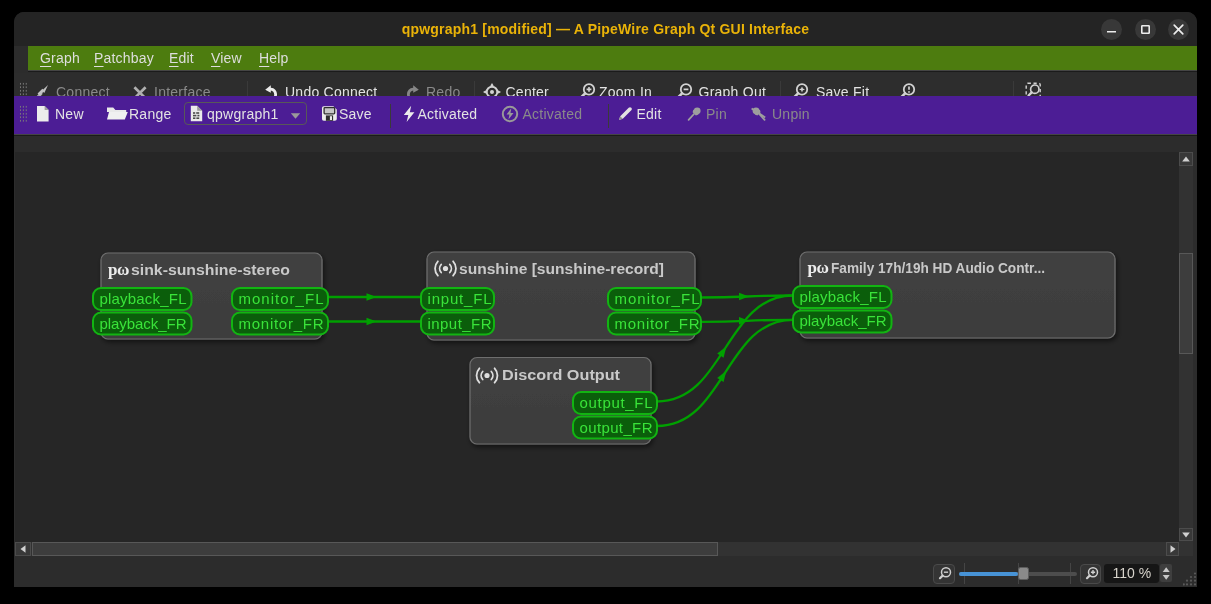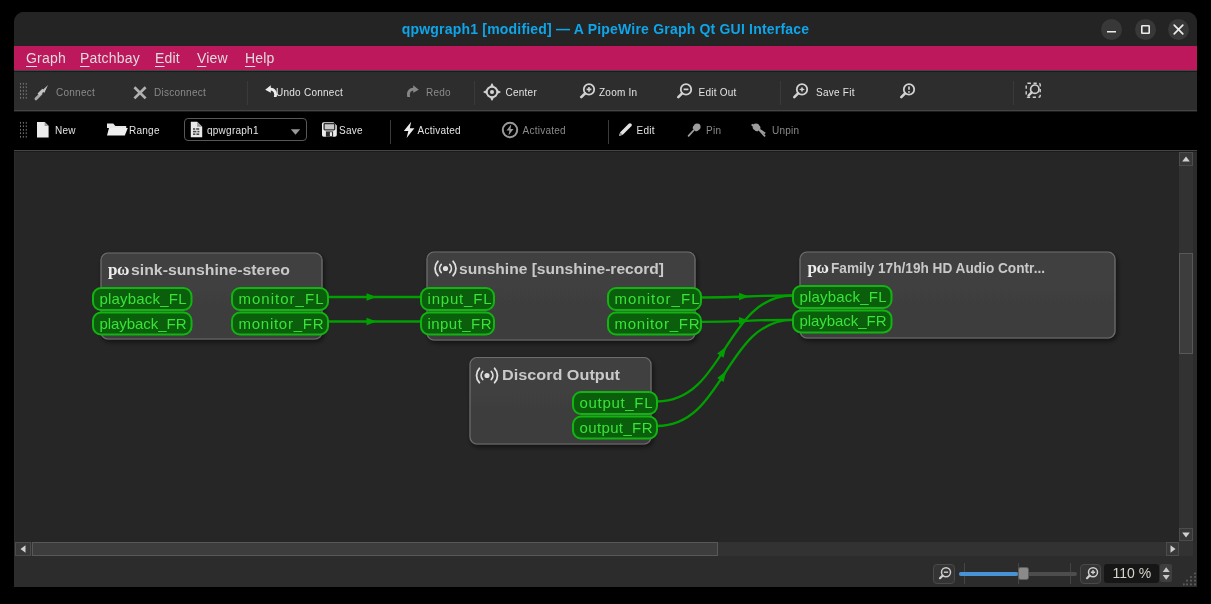--- a/index.html
+++ b/index.html
@@ -4,33 +4,33 @@
 <style>
   html,body{margin:0;padding:0;background:#000;width:1211px;height:604px;overflow:hidden}
   *{box-sizing:border-box}
   body{font-family:"Liberation Sans",sans-serif;}
   #win{position:absolute;left:14px;top:12px;width:1183px;height:575px;background:#2c2c2c;
        border-radius:10px 10px 0 0;overflow:hidden}
   .abs{position:absolute}
   
   #titlebar{position:absolute;left:0;top:0;width:100%;height:34px;background:#242424}
   #title{position:absolute;left:0;top:0;width:100%;height:34px;line-height:34px;text-align:center;
-         color:#0ea5e9;font-size:14px;font-weight:bold;letter-spacing:0.2px}
+         color:#eab308;font-size:14px;font-weight:bold;letter-spacing:0.2px}
   .wbtn{position:absolute;top:7px;width:21px;height:21px;border-radius:50%;background:#383838}
   
-  #menubar{position:absolute;left:0;top:34px;width:100%;height:26px;background:#be185d;
+  #menubar{position:absolute;left:14px;top:34px;width:100%;height:26px;background:#4d7c0f;
            border-bottom:1px solid #1b1b1b;box-shadow:inset 0 -1px 0 #454545;font-size:14px;letter-spacing:0.2px;color:#dedede}
   .mi{position:absolute;top:0;height:26px;line-height:25px}
   .mi u{text-decoration:underline;text-underline-offset:2.5px;text-decoration-thickness:1px}
   
   #tb1{position:absolute;left:0;top:61px;width:100%;height:39px;background:#2d2d2d;
        border-bottom:1px solid #1b1b1b;box-shadow:inset 0 -1px 0 #454545}
-  #tb2{position:absolute;left:0;top:100px;width:100%;height:40px;background:#000000;
+  #tb2{position:absolute;left:0;top:84px;width:100%;height:40px;background:#4c1d95;
        border-bottom:1px solid #1b1b1b;box-shadow:inset 0 -1px 0 #454545}
-  .tbtext{position:absolute;font-size:10px;letter-spacing:0.25px;color:#e3e3e3;white-space:nowrap}
+  .tbtext{position:absolute;font-size:14px;letter-spacing:0.25px;color:#e3e3e3;white-space:nowrap}
   #tb1 .tbtext{line-height:39px}
   #tb2 .tbtext{line-height:37px}
   .dis{color:#8a8a8a}
   .tsep{position:absolute;width:1px;height:24px;background:#212121;border-right:1px solid #3a3a3a}
   .grip{position:absolute;width:8px;height:17.5px;
         background-image:radial-gradient(#7a7a7a 0.85px, rgba(0,0,0,0) 1px);
         background-size:2.9px 3.5px}
   .ticon{position:absolute}
   
   #canvas{position:absolute;left:1px;top:140px;width:1163.5px;height:390px;background:#262626}
@@ -71,26 +71,26 @@
     <div class="grip" style="left:4.5px;top:9px"></div>
     <svg class="ticon" style="left:18.5px;top:10px" width="18" height="18">
       <path d="M3,15.8 L8,10.8" stroke="#a8a8a8" stroke-width="3" stroke-linecap="round"></path>
       <path d="M5.6,11.6 L10.4,6.8" stroke="#c2c2c2" stroke-width="3"></path>
       <polygon points="8.9,7.7 15,2 11.3,10.1" fill="#c2c2c2"></polygon>
     </svg>
     <span class="tbtext dis" style="left:42px">Connect</span>
     <svg class="ticon" style="left:117px;top:10px" width="18" height="18">
       <path d="M3.4,4.2 L14.6,15.4 M14.6,4.2 L3.4,15.4" stroke="#b0b0b0" stroke-width="2.7"></path>
     </svg>
-    <span class="tbtext dis" style="left:140px">Disconnect</span>
+    <span class="tbtext dis" style="left:140px">Interface</span>
     <div class="tsep" style="left:233px;top:8px"></div>
     <svg class="ticon" style="left:248px;top:10px" width="18" height="18">
       <path d="M3.2,6.8 L8.8,2.2 L8.8,4.8 C12.5,5 15,7.8 15,11.5 C15,12.6 14.8,13.4 14.6,14 L11.8,14 C12,13.3 12.2,12.4 12.2,11.5 C12.2,9.2 10.8,7.6 8.8,7.4 L8.8,9.8 Z" fill="#ececec"></path>
     </svg>
-    <span class="tbtext" style="left:262px">Undo Connect</span>
+    <span class="tbtext" style="left:271px">Undo Connect</span>
     <svg class="ticon" style="left:390px;top:10px" width="18" height="18">
       <path d="M14.8,6.8 L9.2,2.2 L9.2,4.8 C5.5,5 3,7.8 3,11.5 C3,12.6 3.2,13.4 3.4,14 L6.2,14 C6,13.3 5.8,12.4 5.8,11.5 C5.8,9.2 7.2,7.6 9.2,7.4 L9.2,9.8 Z" fill="#878787"></path>
     </svg>
     <span class="tbtext dis" style="left:412px">Redo</span>
     <div class="tsep" style="left:460px;top:8px"></div>
     <svg class="ticon" style="left:468px;top:9px" width="20" height="20">
       <polygon points="10,1 11.6,3.4 10,5.8 8.4,3.4" fill="#d2d2d2"></polygon>
       <polygon points="10,14.2 11.6,16.6 10,19 8.4,16.6" fill="#d2d2d2"></polygon>
       <polygon points="1,10 3.4,8.4 5.8,10 3.4,11.6" fill="#d2d2d2"></polygon>
       <polygon points="14.2,10 16.6,8.4 19,10 16.6,11.6" fill="#d2d2d2"></polygon>
@@ -102,21 +102,21 @@
       <circle cx="11" cy="7.4" r="5.2" fill="none" stroke="#d2d2d2" stroke-width="1.8"></circle>
       <path d="M7.1,11.3 L3.3,15.1" stroke="#d2d2d2" stroke-width="2.6" stroke-linecap="round"></path>
       <path d="M11,5 V9.8 M8.6,7.4 H13.4" stroke="#d2d2d2" stroke-width="1.6"></path>
     </svg>
     <span class="tbtext" style="left:585px">Zoom In</span>
     <svg class="ticon" style="left:661px;top:9px" width="19" height="19">
       <circle cx="11" cy="7.4" r="5.2" fill="none" stroke="#d2d2d2" stroke-width="1.8"></circle>
       <path d="M7.1,11.3 L3.3,15.1" stroke="#d2d2d2" stroke-width="2.6" stroke-linecap="round"></path>
       <path d="M8.6,7.4 H13.4" stroke="#d2d2d2" stroke-width="1.6"></path>
     </svg>
-    <span class="tbtext" style="left:684.5px">Edit Out</span>
+    <span class="tbtext" style="left:684.5px">Graph Out</span>
     <div class="tsep" style="left:766px;top:8px"></div>
     <svg class="ticon" style="left:777px;top:9px" width="19" height="19">
       <circle cx="11" cy="7.4" r="5.2" fill="none" stroke="#d2d2d2" stroke-width="1.8"></circle>
       <path d="M7.1,11.3 L3.3,15.1" stroke="#d2d2d2" stroke-width="2.6" stroke-linecap="round"></path>
       <polygon points="11,4.4 11.9,6.5 14,7.4 11.9,8.3 11,10.4 10.1,8.3 8,7.4 10.1,6.5" fill="#d2d2d2"></polygon>
     </svg>
     <span class="tbtext" style="left:802px">Save Fit</span>
     <svg class="ticon" style="left:884px;top:9px" width="19" height="19">
       <circle cx="11" cy="7.4" r="5.2" fill="none" stroke="#d2d2d2" stroke-width="1.8"></circle>
       <path d="M7.1,11.3 L3.3,15.1" stroke="#d2d2d2" stroke-width="2.6" stroke-linecap="round"></path>

